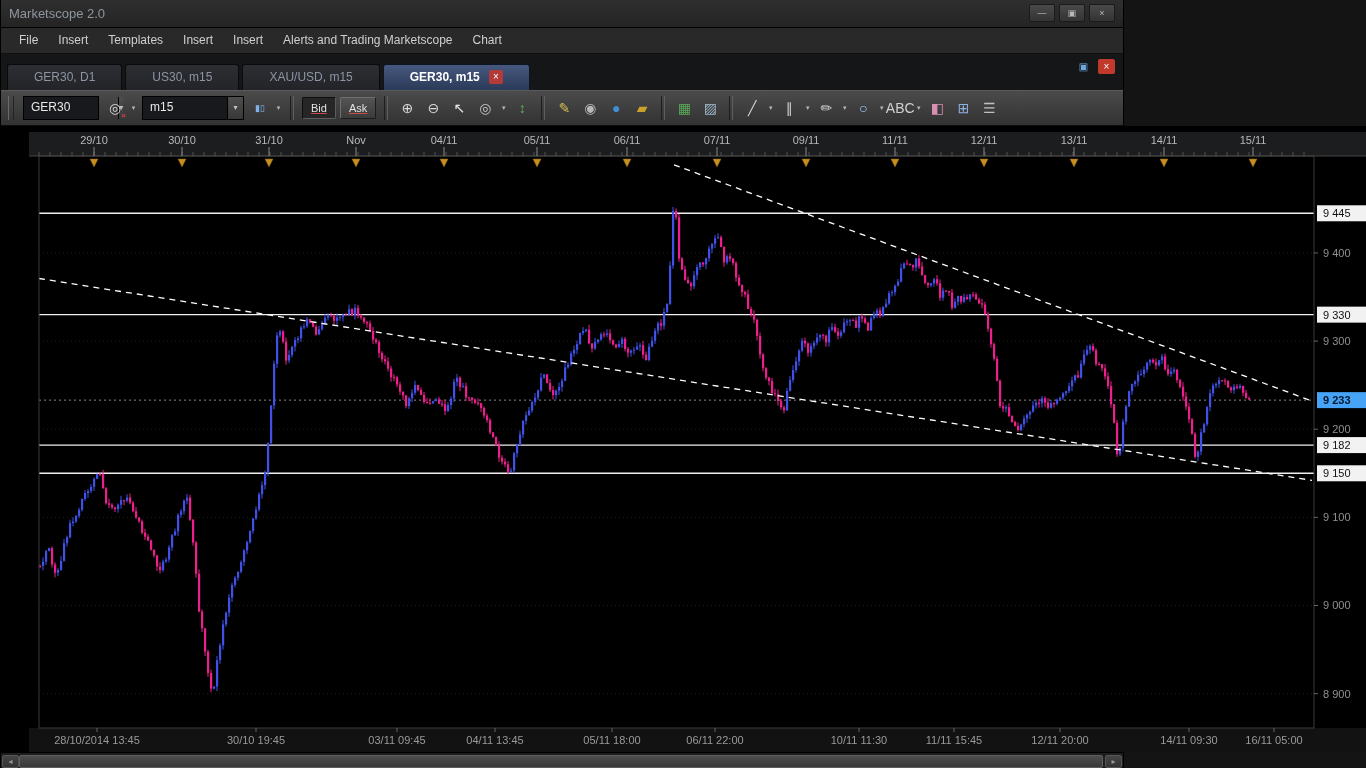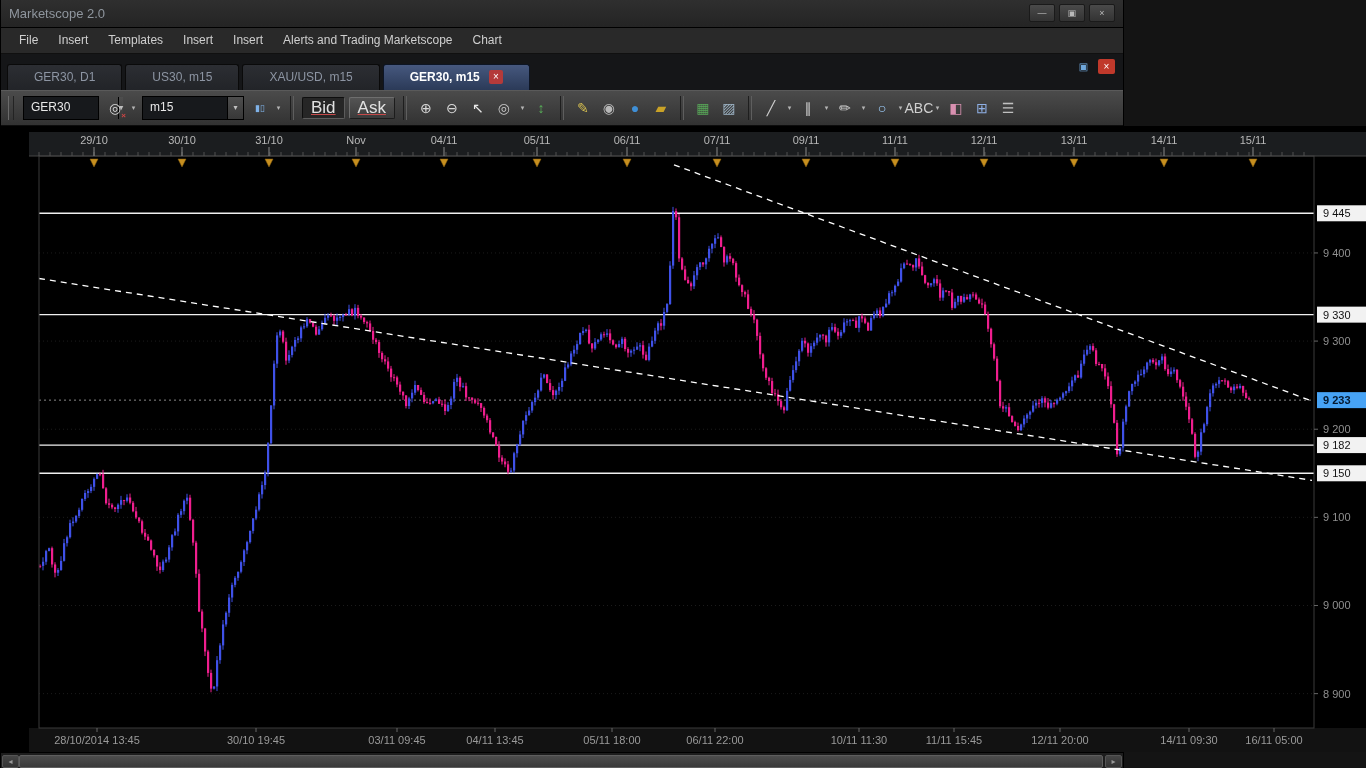--- a/index.html
+++ b/index.html
@@ -22,21 +22,21 @@
   .tc-icon{font-size:10px;width:17px;height:15px;display:flex;align-items:center;justify-content:center;border-radius:2px;}
   
   .toolbar{height:36px;background:linear-gradient(#4b4b4b,#323232);display:flex;align-items:center;padding:0 6px;gap:2px;border-top:1px solid #5a5a5a;border-bottom:1px solid #0d0d0d;box-sizing:border-box;flex:0 0 auto;}
   .grip{width:4px;height:24px;border-left:1px solid #6a6a6a;border-right:1px solid #232323;margin:0 5px 0 1px;}
   .combo{height:22px;background:#17191c;border:1px solid #000;display:flex;align-items:stretch;color:#e8e8e8;font-size:12px;margin:0 2px;gap:41px;}
   .combo-text{padding:3px 7px 0 7px;flex:1;}
   .combo-arrow{width:15px;background:linear-gradient(#4e4e4e,#383838);border-left:1px solid #000;color:#c0c0c0;font-size:8px;display:flex;align-items:center;justify-content:center;}
   .tool{position:relative;width:24px;height:24px;background:transparent;border:1px solid transparent;display:flex;align-items:center;justify-content:center;font-size:14px;padding:0;color:#d6d6d6;cursor:default;}
   .tool .badge{position:absolute;right:0;bottom:-1px;font-size:8px;font-weight:bold;}
   .tool-drop{width:9px;height:24px;color:#b5b5b5;font-size:7px;display:flex;align-items:center;justify-content:center;}
-  .toggle{height:22px;padding:0 8px;background:linear-gradient(#545454,#3b3b3b);border:1px solid #1c1c1c;border-top-color:#6e6e6e;border-left-color:#6e6e6e;color:#e2e2e2;font-size:17px;margin:0 1px;border-radius:2px;}
+  .toggle{height:22px;padding:0 8px;background:linear-gradient(#545454,#3b3b3b);border:1px solid #1c1c1c;border-top-color:#6e6e6e;border-left-color:#6e6e6e;color:#e2e2e2;font-size:11px;margin:0 1px;border-radius:2px;}
   .toggle.pressed{background:#262626;border-color:#0e0e0e;border-bottom-color:#5c5c5c;border-right-color:#5c5c5c;}
   .toggle span{text-decoration:underline;text-decoration-color:#c64a4a;}
   .sep{width:2px;height:24px;border-left:1px solid #1e1e1e;border-right:1px solid #5e5e5e;margin:0 5px;}
   
   .chart-area{height:626px;background:#000;position:relative;flex:0 0 auto;padding-left:28px;}
   #chart-svg{display:block;}
   #chart-svg text{font-family:"Liberation Sans",sans-serif;}
   
   .hscroll{height:16px;background:#1d1d1d;border-top:1px solid #000;position:relative;flex:0 0 auto;}
   .hs-arrow{position:absolute;top:2px;width:15px;height:11px;color:#9a9a9a;font-size:8px;display:flex;align-items:center;justify-content:center;background:linear-gradient(#454545,#333);border:1px solid #555;border-radius:2px;}

